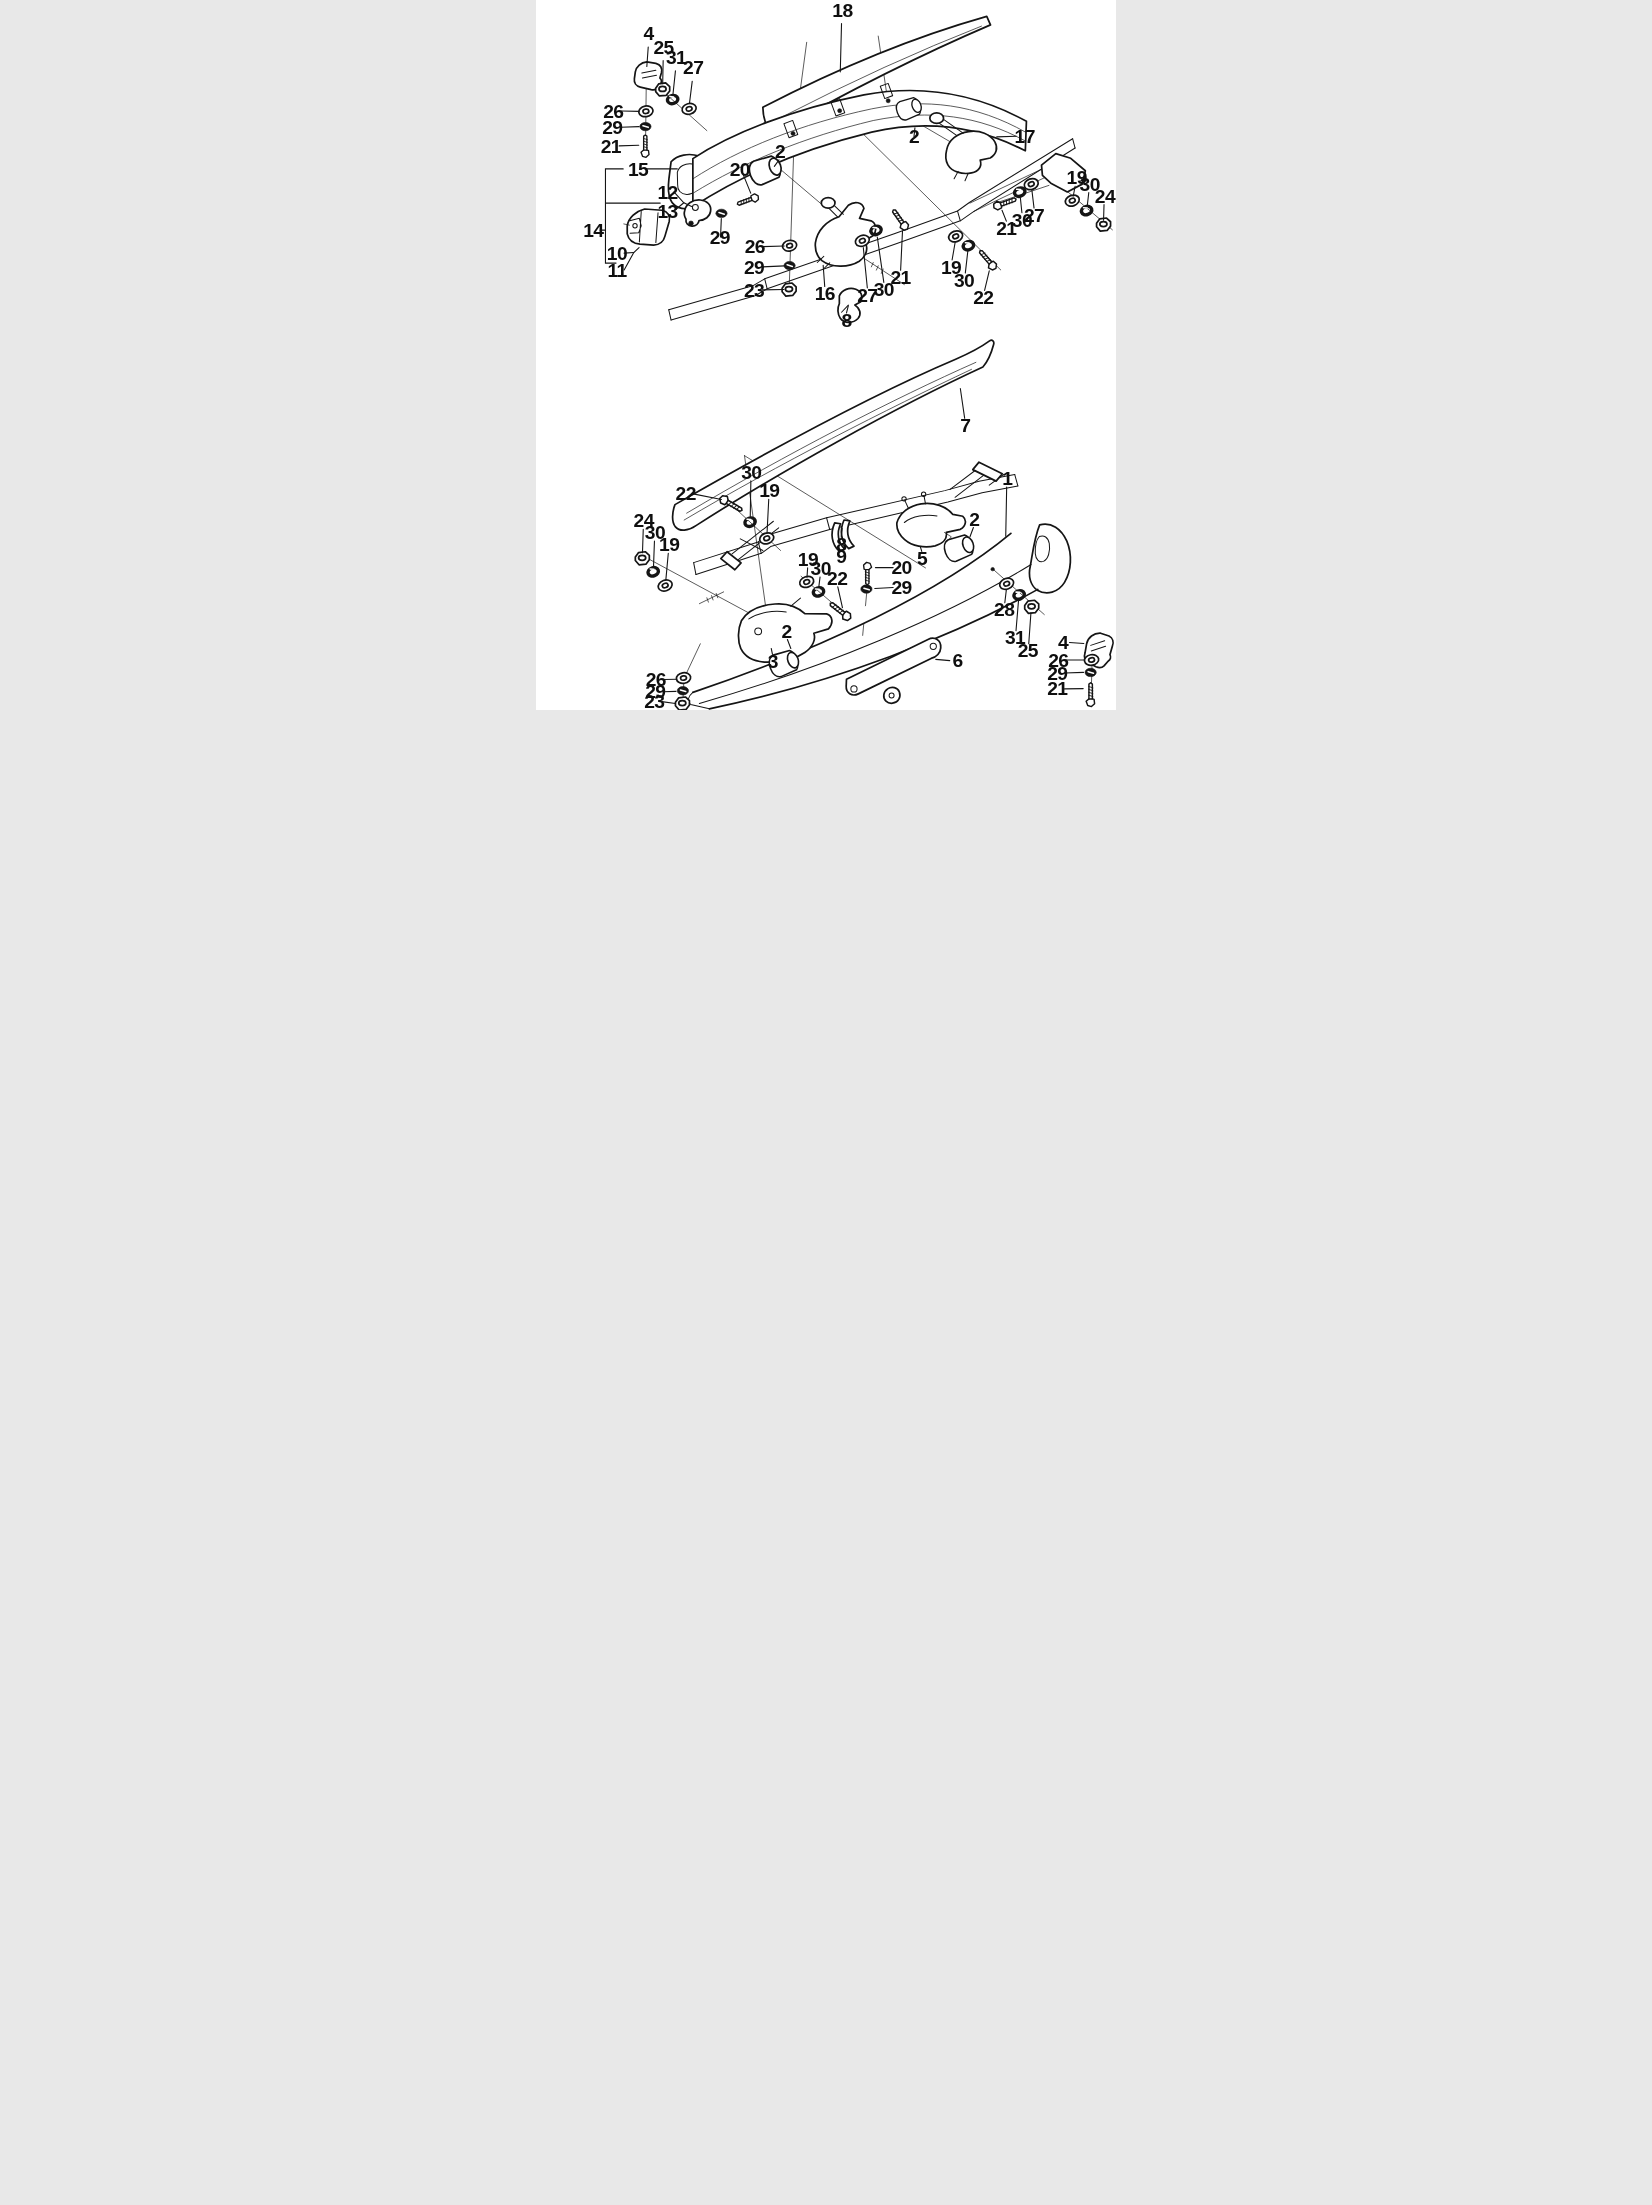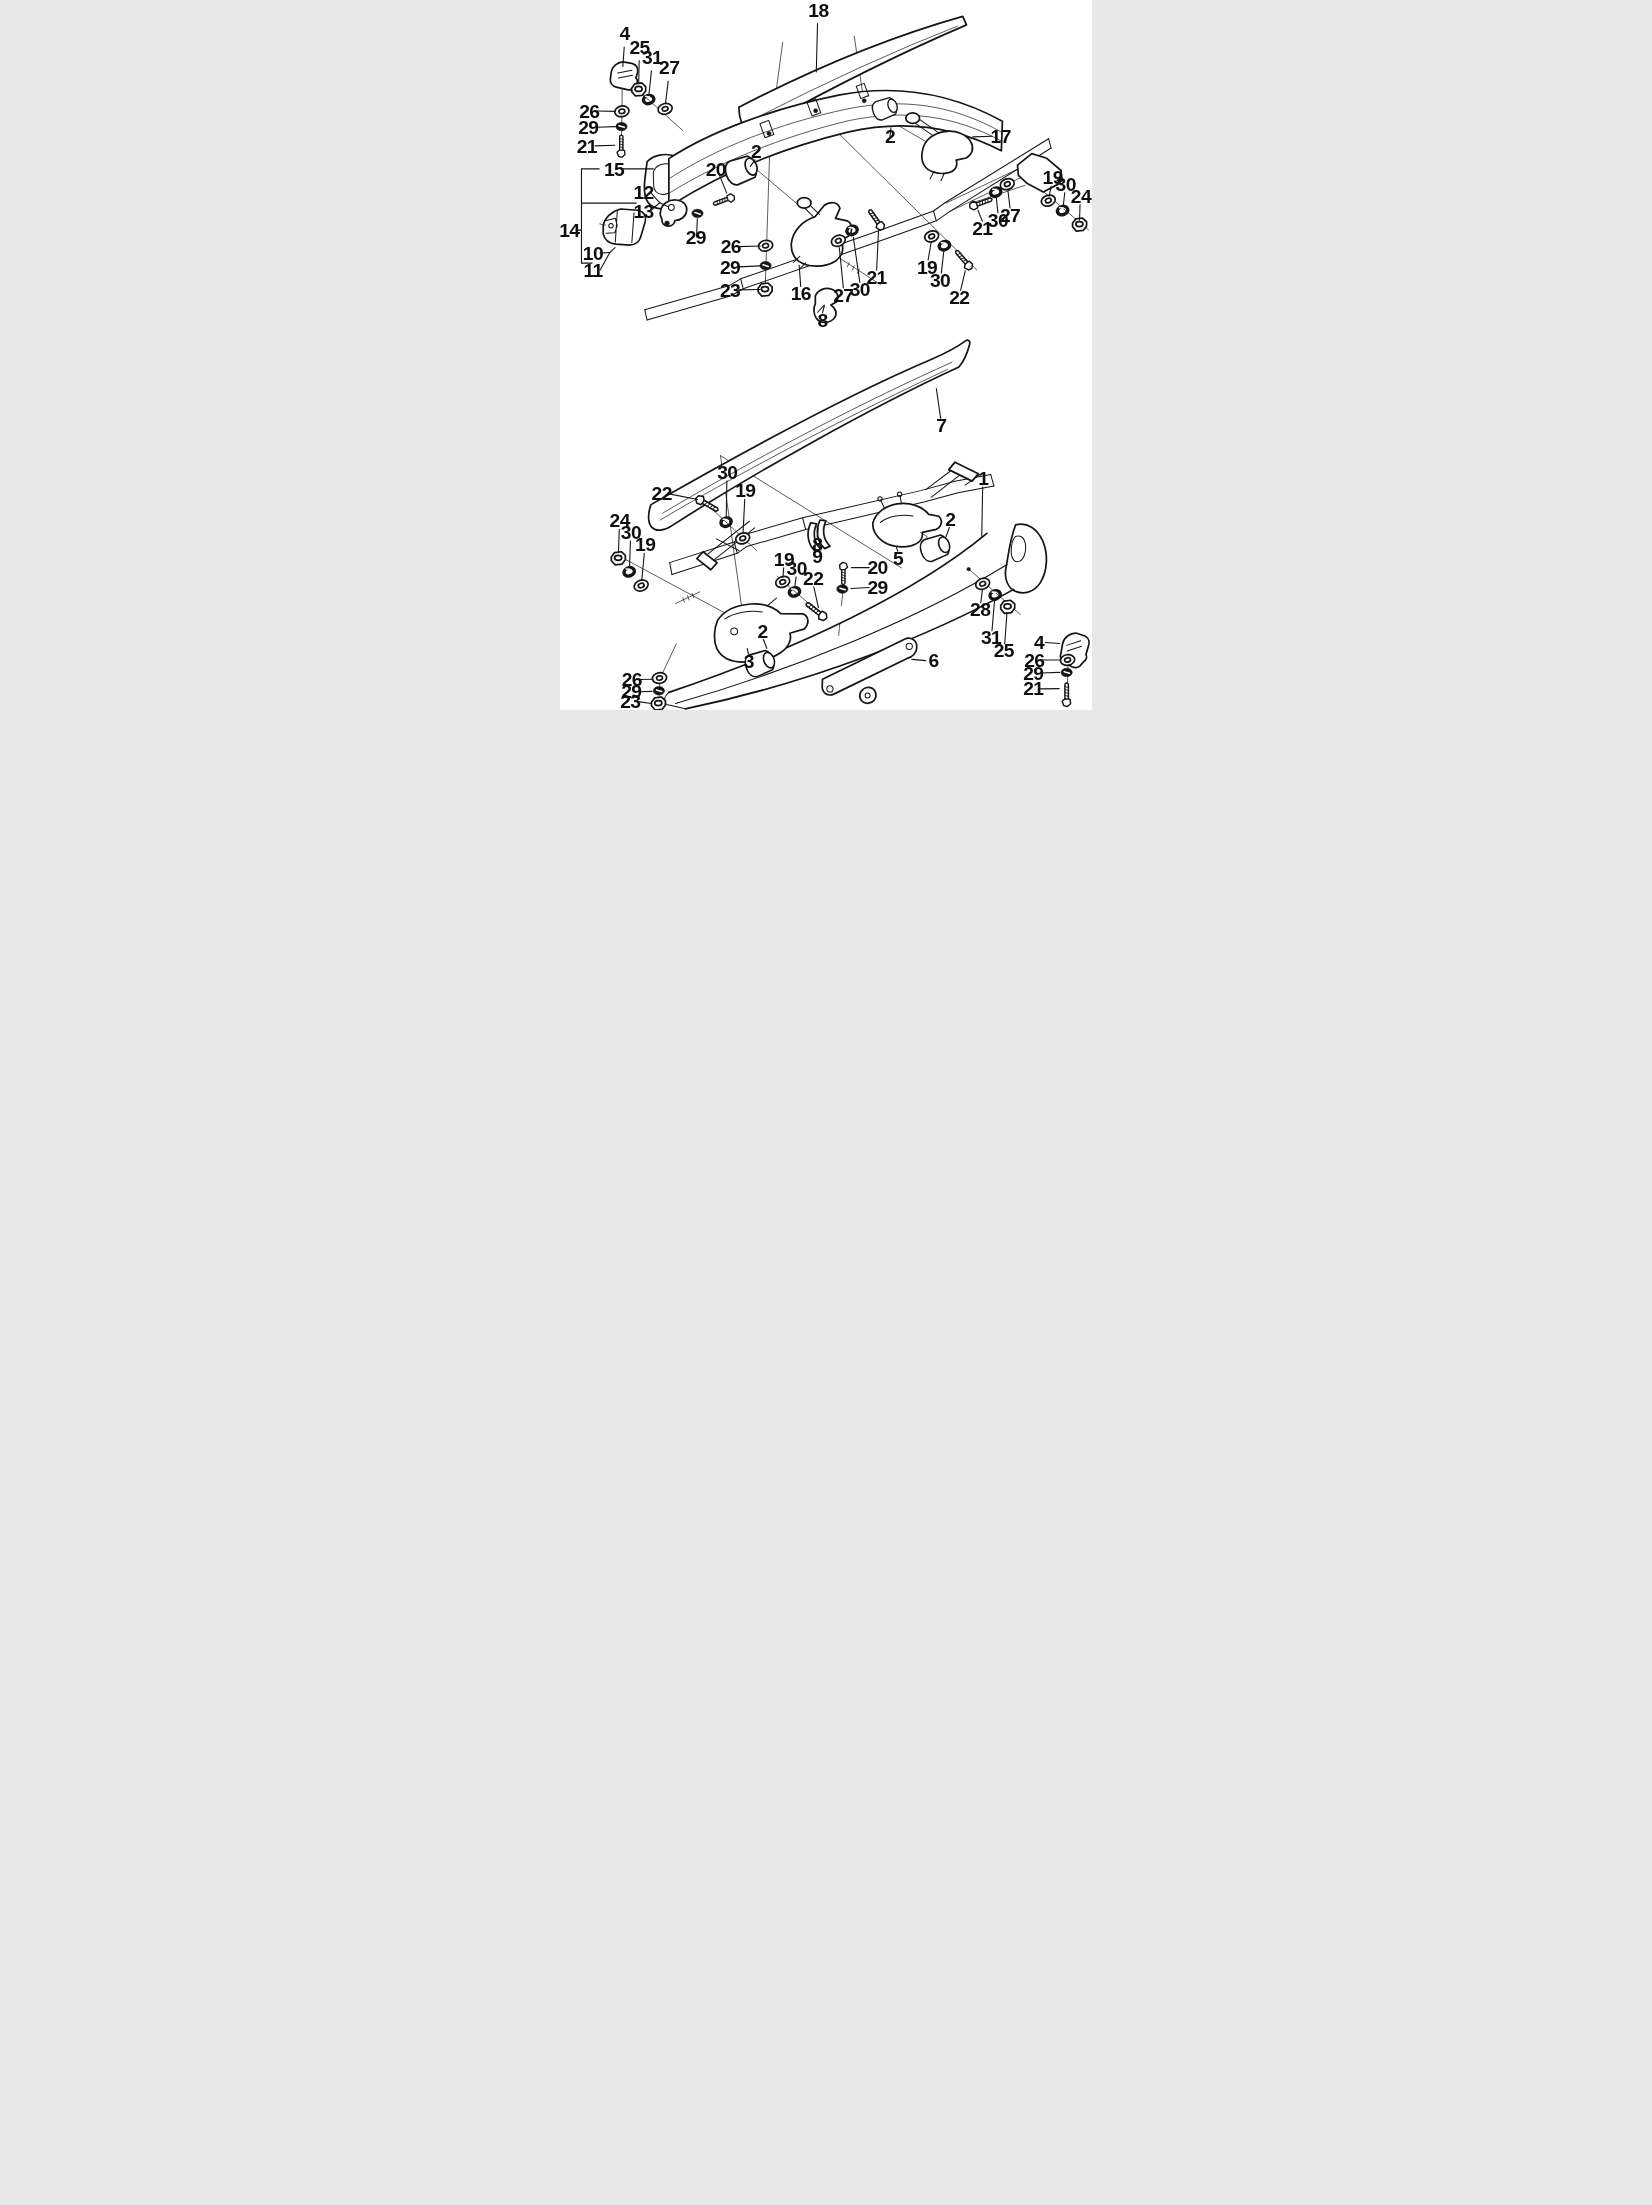--- a/index.html
+++ b/index.html
@@ -1,16 +1,16 @@
 <!DOCTYPE html>
 <html style="font-size:7.7px"><head>
 <meta charset="utf-8">
 <style>
   html,body{margin:0;padding:0;background:#e8e8e8;}
-  .sheet{width:100%;max-width:532px;margin:0 auto;background:#ffffff;}
+  .sheet{width:100%;max-width:532px;margin:0 auto;background:#ffffff;padding-left:48px;}
   svg{display:block;width:100%;height:auto;background:#ffffff;}
   .outline{fill:#ffffff;stroke:#151515;stroke-width:11;stroke-linejoin:round;stroke-linecap:round;}
   .thin{fill:none;stroke:#151515;stroke-width:6.5;stroke-linejoin:round;stroke-linecap:round;}
   .hair{fill:none;stroke:#151515;stroke-width:4.5;stroke-linecap:round;}
   .leader{fill:none;stroke:#151515;stroke-width:7;stroke-linecap:round;}
   .dark{fill:#151515;stroke:#151515;stroke-width:4;}
   .whiteline{fill:none;stroke:#ffffff;stroke-width:10;stroke-linecap:round;}
   .callout{font-family:"Liberation Sans","DejaVu Sans",sans-serif;font-weight:700;font-size:124px;
            fill:#0f0f0f;text-anchor:middle;letter-spacing:-4px;}
 </style>

